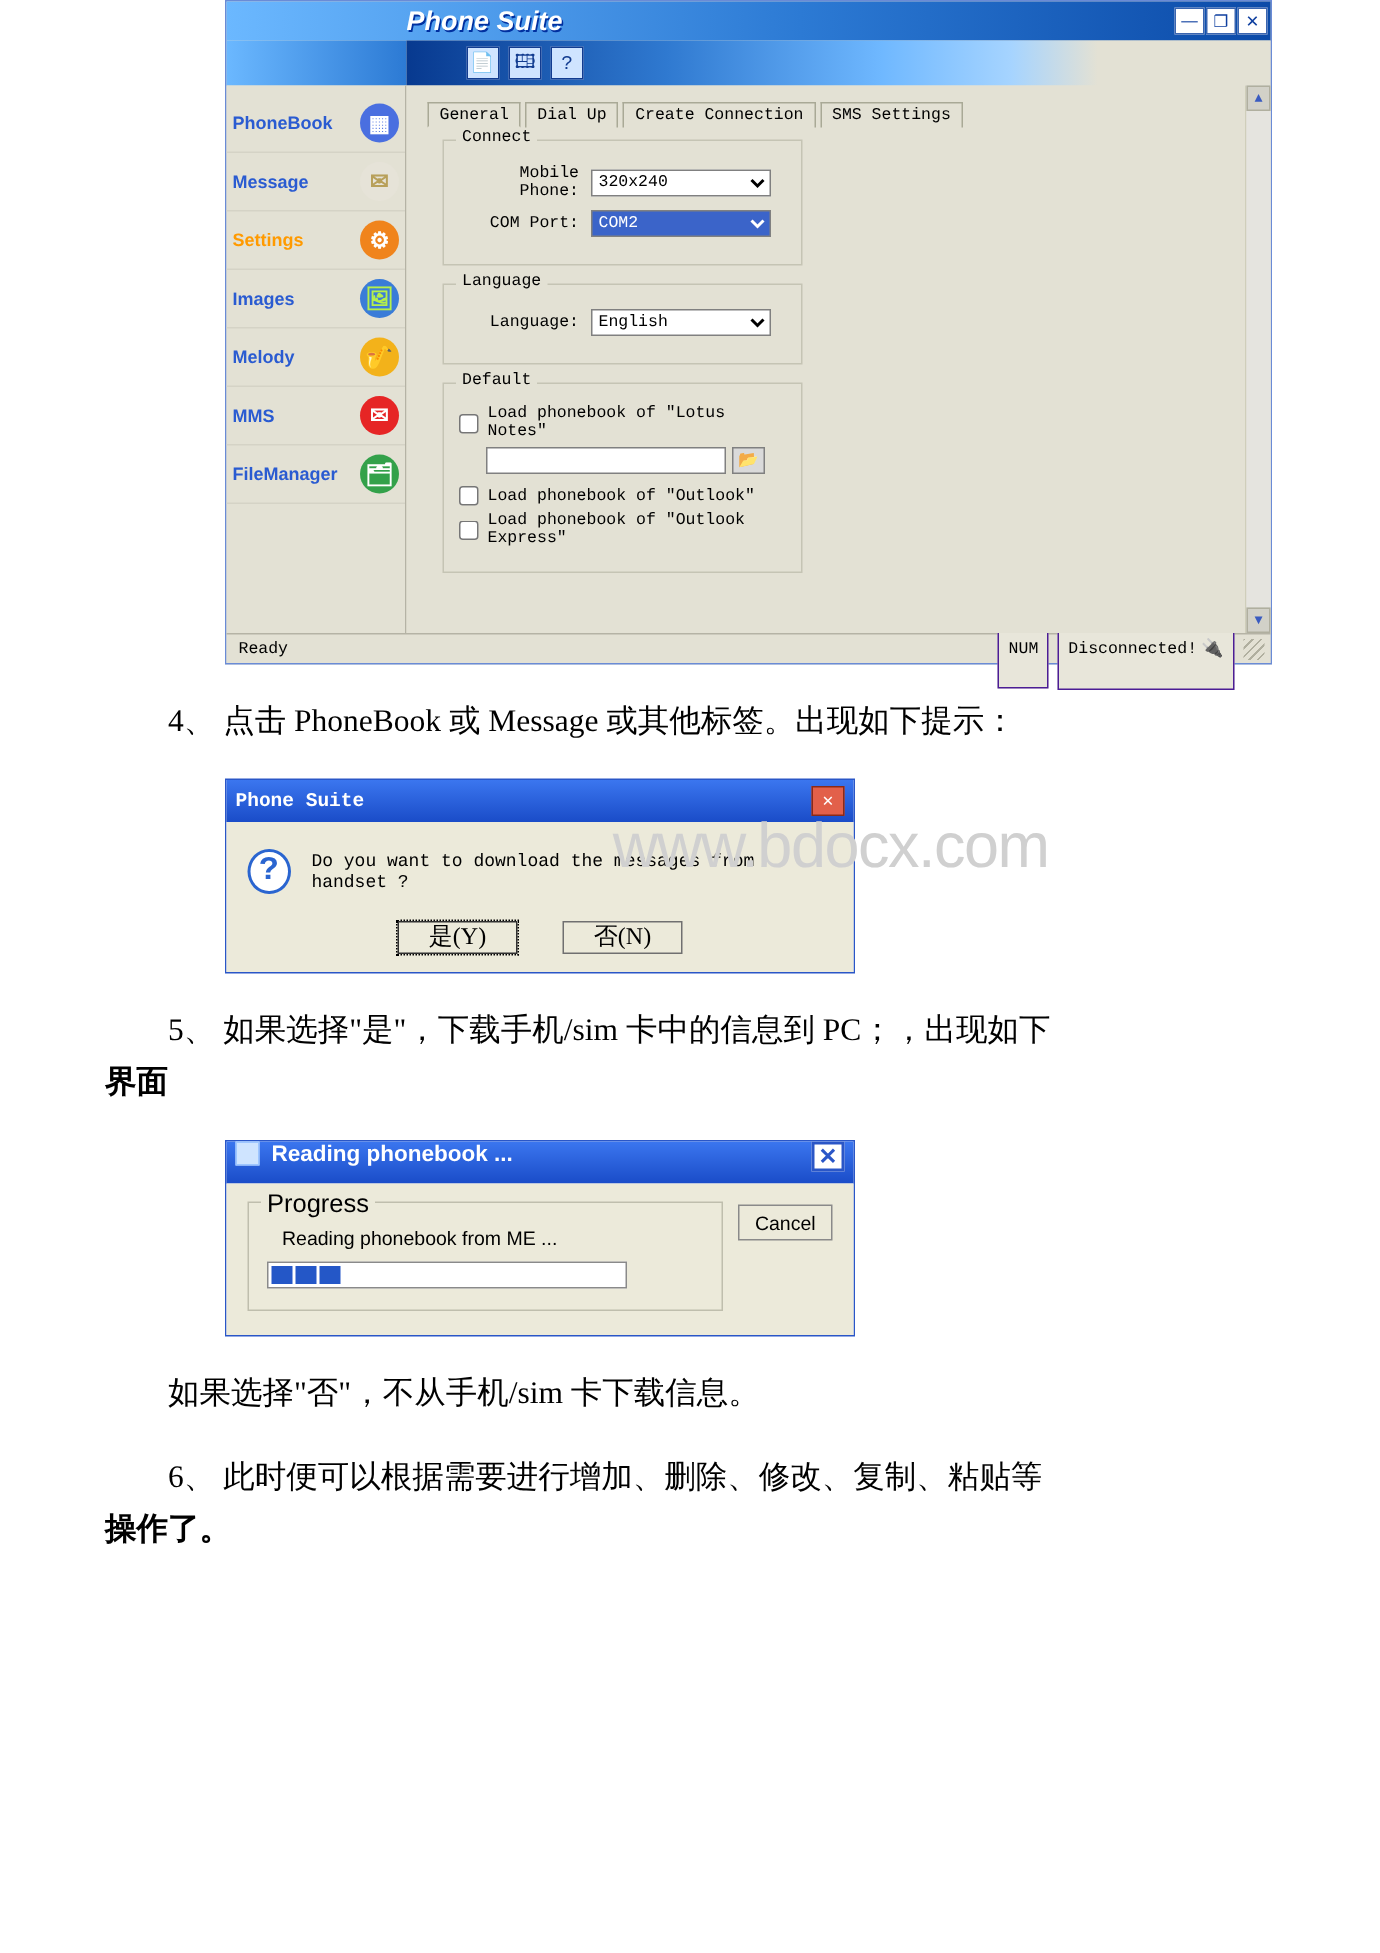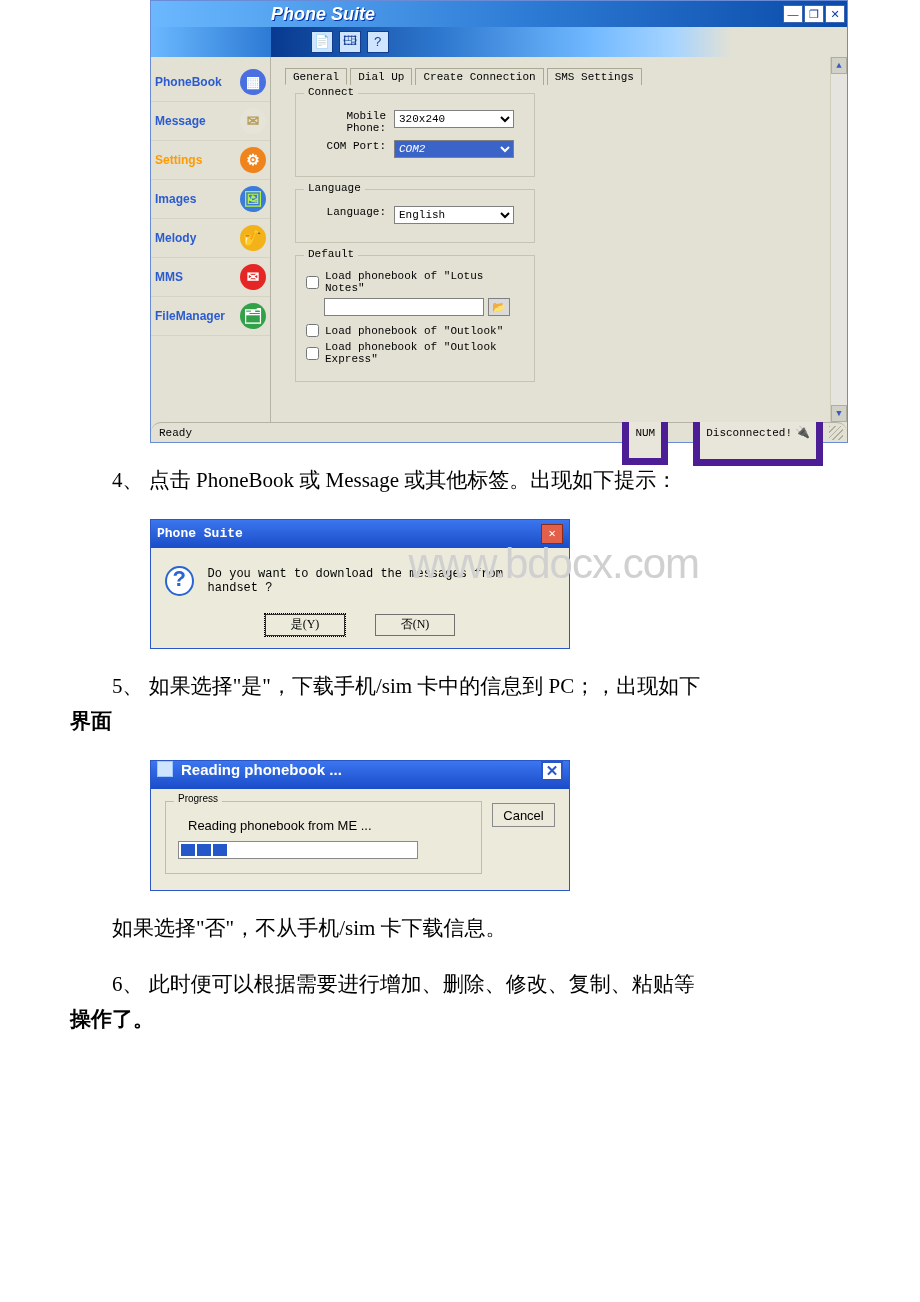--- a/index.html
+++ b/index.html
@@ -121,46 +121,46 @@
     position:relative; top:1px;
   }
   .ps-tab.active { background:#e3e1d4; border-bottom:1px solid #e3e1d4; z-index:3;}
   .ps-panel {
     border:1px solid #a9a996;
     padding: 10px;
     width: 280px;
   }
   .ps-group { border:1px solid #c5c4b4; padding:10px 10px 12px; margin-bottom:12px; position:relative; }
   .ps-group-title { position:absolute; top:-8px; left:8px; background:#e3e1d4; padding:0 4px; font-size:11px; }
-  .ps-row { display:flex; gap:8px; margin:6px 0; font-size:11px;}
+  .ps-row { display:flex; align-items:center; gap:8px; margin:6px 0; font-size:11px;}
   .ps-row label { width:80px; text-align:right; }
   .ps-row select, .ps-row input[type=text] {
     font-family:"Courier New",monospace; font-size:11px;
     width:120px; height:18px; border:1px solid #808080; background:#fff;
   }
-  .ps-row select.sel-hl { background:#3b64c9; color:#fff;font-style:italic; }
+  .ps-row select.sel-hl { background:#3b64c9; color:#fff; }
   .ps-check { display:flex; align-items:center; gap:6px; font-size:11px; margin:4px 0; }
   .ps-check input{margin:0;}
   .ps-pathrow{ display:flex; gap:4px; margin:4px 0 8px 18px;}
   .ps-pathrow input{ width:160px; height:18px; border:1px solid #808080; background:#fff; font-size:11px;}
   .ps-browse{ width:22px;height:18px;border:1px solid #808080;background:#dadada;display:flex;align-items:center;justify-content:center;font-size:11px;}
   .ps-scroll {
     position:absolute; right:0; top:0; bottom:0; width:17px;
     background:#e5e4df; border-left:1px solid #cfceba;
     display:flex; flex-direction:column;
   }
   .ps-scroll .arr{height:17px;background:#d2d1c8;border:1px solid #b0af9f;display:flex;align-items:center;justify-content:center;font-size:9px;color:#3a5bc0;}
   .ps-scroll .track{flex:1; background:#e5e4df;}
   .ps-status {
     height: 20px; background:#e3e1d4; border-top:1px solid #b5b3a5;
     display:flex; align-items:center; font-family:"Courier New",monospace; font-size:11px;
-    padding:0 4px; gap:6px;border-radius:10px;
+    padding:0 4px; gap:6px;
   }
   .ps-status .sleft{flex:1; padding-left:4px;}
-  .ps-status .cell{border:7px solid #4c1d95; padding:19px 6px; background:#e8e6da;margin-left:19px;}
+  .ps-status .cell{border:1px solid #4c1d95; padding:19px 6px; background:#e8e6da;}
   .ps-status .dis{display:flex;align-items:center;gap:3px;}
   .ps-status .plug{color:#c0392b;font-size:12px;}
   .ps-status .grip{width:14px;height:14px;
     background:repeating-linear-gradient(135deg,#b0af9f 0 1px, transparent 1px 4px);}
 
   
   .msgbox {
     width: 420px; margin: 0 0 10px 80px;
     font-family:"Courier New",monospace; font-size:12px;
     border:1px solid #2a56c7;
@@ -181,21 +181,21 @@
   }
   .msgbox .mb-row{display:flex;align-items:center;gap:14px; margin-bottom:18px;}
   .msgbox .mb-qicon{
     width:30px;height:30px;border-radius:50%;border:2px solid #2a65d0;
     color:#2a65d0;font-size:22px;font-weight:bold;
     display:flex;align-items:center;justify-content:center;background:#fff;
   }
   .msgbox .mb-btns{display:flex;gap:30px;justify-content:center;}
   .msgbox .mb-btn{
     width:80px;height:22px;border:1px solid #707070;background:#eceada;
-    font-family:"SimSun",serif;font-size:12px;
+    font-family:"SimSun",serif;font-size:16px;
     display:flex;align-items:center;justify-content:center;
   }
   .msgbox .mb-btn.default{outline:1px dotted #000; border:1px solid #303030;}
   .watermark{
     position:absolute;
     right:-130px; top:20px;
     font-family:Arial,sans-serif; font-size:42px; color:#d0d0d0; letter-spacing:-1px;
     pointer-events:none;
   }
 
@@ -206,21 +206,21 @@
     border:1px solid #2a56c7;
   }
   .progdlg .pd-title{
     height:28px; background:linear-gradient(to bottom,#3b76ef,#1a4cc8);
     color:#fff;font-weight:bold;display:flex;align-items:flex-start;padding:0 6px;font-size:15px;
   }
   .progdlg .pd-title .pico{width:16px;height:16px;border:1px solid #9ec6ff;background:#cfe4ff;margin-right:8px;}
   .progdlg .pd-close{margin-left:auto;width:22px;height:20px;border:2px solid #2a56c7;color:#2a56c7;background:#fff;display:flex;align-items:center;justify-content:center;font-weight:bold;}
   .progdlg .pd-body{background:#eceada;padding:12px 14px 16px;display:flex;gap:10px;}
   .progdlg .pd-group{flex:1;border:1px solid #bfbead;padding:10px 12px 14px;position:relative;}
-  .progdlg .pd-gt{position:absolute;top:-9px;left:8px;background:#eceada;padding:0 4px;font-size:10px;}
+  .progdlg .pd-gt{position:absolute;top:-9px;left:8px;background:#eceada;padding:0 4px;font-size:17px;}
   .progdlg .pd-text{margin:6px 0 8px 10px;font-size:13px;}
   .progdlg .pd-bar{width:240px;height:18px;border:1px solid #8a8a8a;background:#fff;display:flex;gap:2px;padding:2px;}
   .progdlg .pd-seg{width:14px;background:#2457c7;}
   .progdlg .pd-cancel{width:63px;height:24px;border:1px solid #8a8a8a;background:#eceada;display:flex;align-items:center;justify-content:center;align-self:flex-start;margin-top:2px;}
 </style>
 </head>
 <body>
 
 <div class="page">
 

